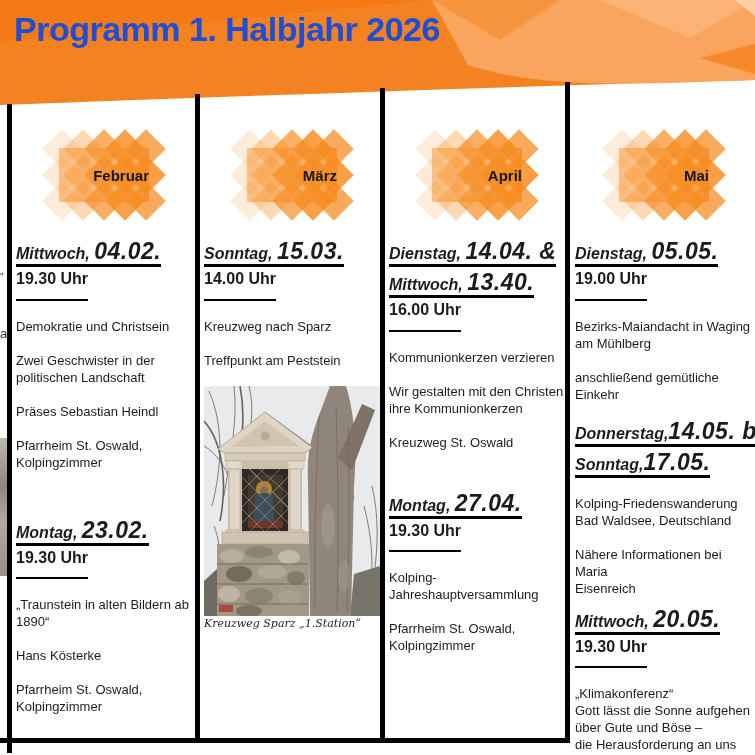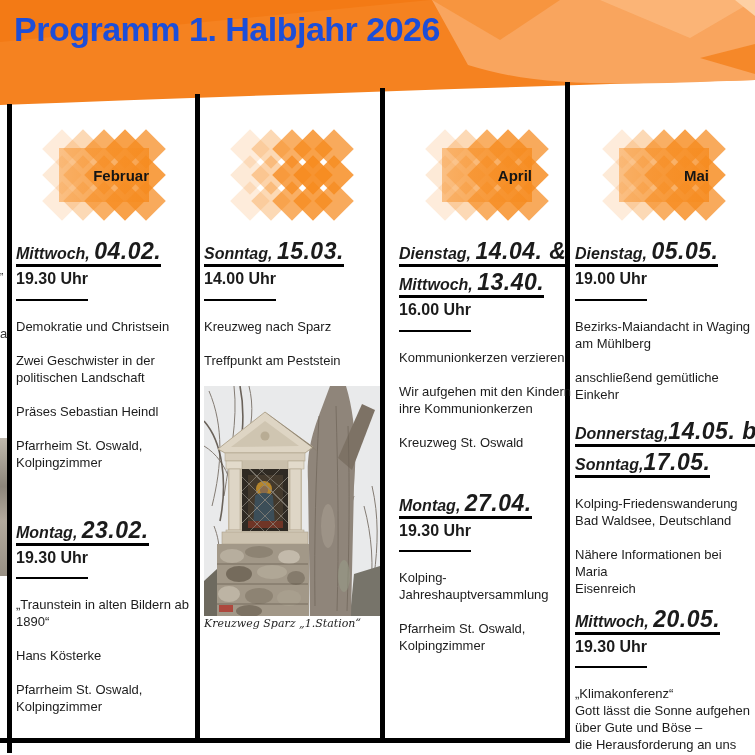--- a/index.html
+++ b/index.html
@@ -23,21 +23,21 @@
   .fragment{position:absolute;left:0;color:#333;}
   #frag-quote{top:272px;font-size:10px;}
   #frag-letter{top:326px;font-size:13px;}
   #frag-photo{position:absolute;left:0;top:438px;width:7px;height:138px;
               background:linear-gradient(180deg,#c0b9ad,#8d867b 35%,#b3aa9d 60%,#978f83);}
 
   
   .column{position:absolute;top:88px;}
   #col-0{left:16px; width:176px;}
   #col-1{left:204px;width:176px;}
-  #col-2{left:399px;width:176px;}
+  #col-2{left:389px;width:176px;}
   #col-3{left:575px;width:178px;}
 
   
   .badge{position:relative;width:112px;height:80px;margin:47px auto 0;}
   .diamond{position:absolute;width:28px;height:28px;background:#f68b1f;
            transform:rotate(45deg);}
   .badge-rect{position:absolute;left:11px;top:13px;width:90px;height:54px;
               background:linear-gradient(95deg,rgba(248,158,66,.55),rgba(246,139,31,.82));
               display:flex;align-items:center;justify-content:flex-end;}
   .badge-label{font-size:15px;font-weight:bold;color:#151515;}
@@ -142,20 +142,23 @@
           <div class="diamond" style="left: 0px; top: 26px; opacity: 0.18;"></div>
           <div class="diamond" style="left: 21px; top: 26px; opacity: 0.38;"></div>
           <div class="diamond" style="left: 42px; top: 26px; opacity: 0.78;"></div>
           <div class="diamond" style="left: 63px; top: 26px; opacity: 0.92;"></div>
           <div class="diamond" style="left: 84px; top: 26px; opacity: 0.83;"></div>
           <div class="diamond" style="left: 0px; top: 52px; opacity: 0.16;"></div>
           <div class="diamond" style="left: 21px; top: 52px; opacity: 0.33;"></div>
           <div class="diamond" style="left: 42px; top: 52px; opacity: 0.69;"></div>
           <div class="diamond" style="left: 63px; top: 52px; opacity: 0.81;"></div>
           <div class="diamond" style="left: 84px; top: 52px; opacity: 0.73;"></div>
+          <div class="badge-rect">
+            <span class="badge-label">März</span>
+          </div>
         </div>
         <div class="events">
           <div class="event">
             <div class="dateline-wrap"><span class="dateline"><span class="d-small">Sonntag, </span><span class="d-big">15.03.</span></span></div>
             <div class="timeline-wrap"><span class="timeline">14.00 Uhr</span></div>
             <div class="para">Kreuzweg nach Sparz</div>
             <div class="para">Treffpunkt am Peststein</div>
     <div class="photo">
       <svg width="176" height="230" viewBox="0 0 176 230">
         <rect x="0" y="0" width="176" height="230" fill="#e9eaeb"></rect>
@@ -262,21 +265,21 @@
           <div class="badge-rect">
             <span class="badge-label">April</span>
           </div>
         </div>
         <div class="events">
           <div class="event">
             <div class="dateline-wrap"><span class="dateline"><span class="d-small">Dienstag, </span><span class="d-big">14.04. &amp;</span></span></div>
             <div class="dateline-wrap"><span class="dateline"><span class="d-small">Mittwoch, </span><span class="d-big">13.40.</span></span></div>
             <div class="timeline-wrap"><span class="timeline">16.00 Uhr</span></div>
             <div class="para">Kommunionkerzen verzieren</div>
-            <div class="para">Wir aufgehen mit den Kindern
+            <div class="para">Wir gestalten mit den Christen
 ihre Kommunionkerzen</div>
             <div class="para">Kreuzweg St. Oswald</div>
           </div>
           <div class="event" style="margin-top: 40px;">
             <div class="dateline-wrap"><span class="dateline"><span class="d-small">Montag, </span><span class="d-big">27.04.</span></span></div>
             <div class="timeline-wrap"><span class="timeline">19.30 Uhr</span></div>
             <div class="para">Kolping-Jahreshauptversammlung</div>
             <div class="para">Pfarrheim St. Oswald,
 Kolpingzimmer</div>
           </div>

